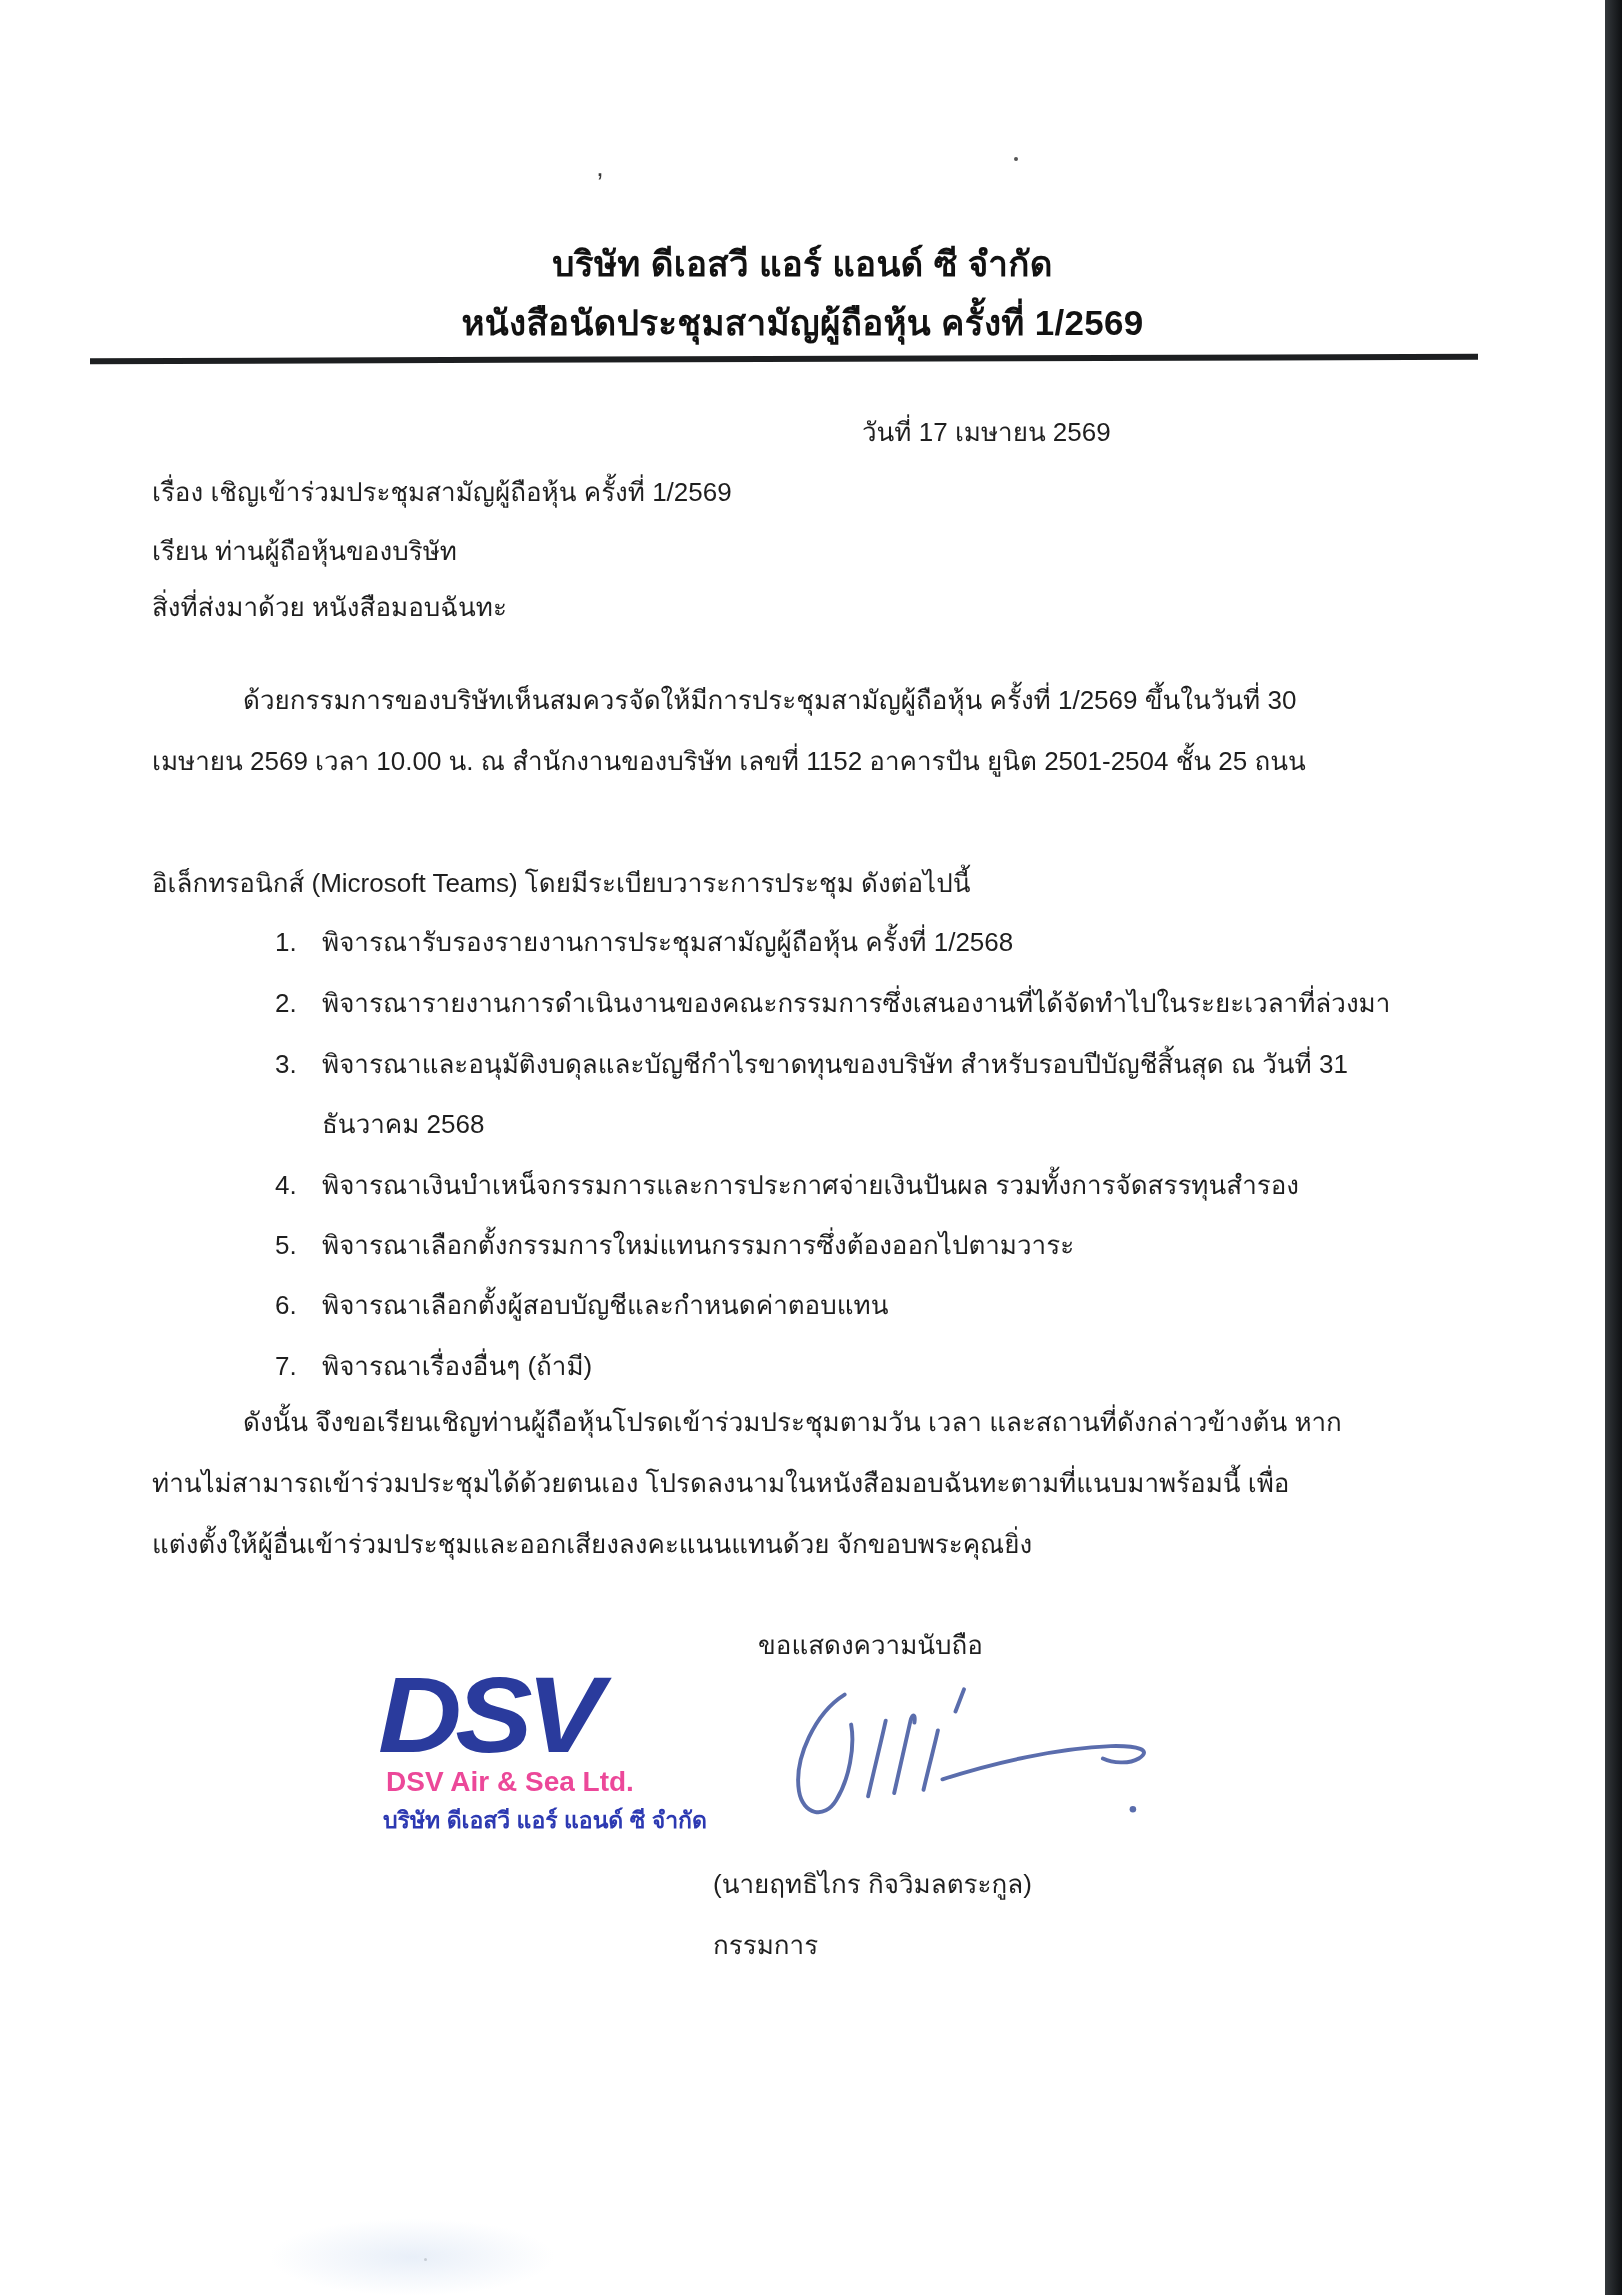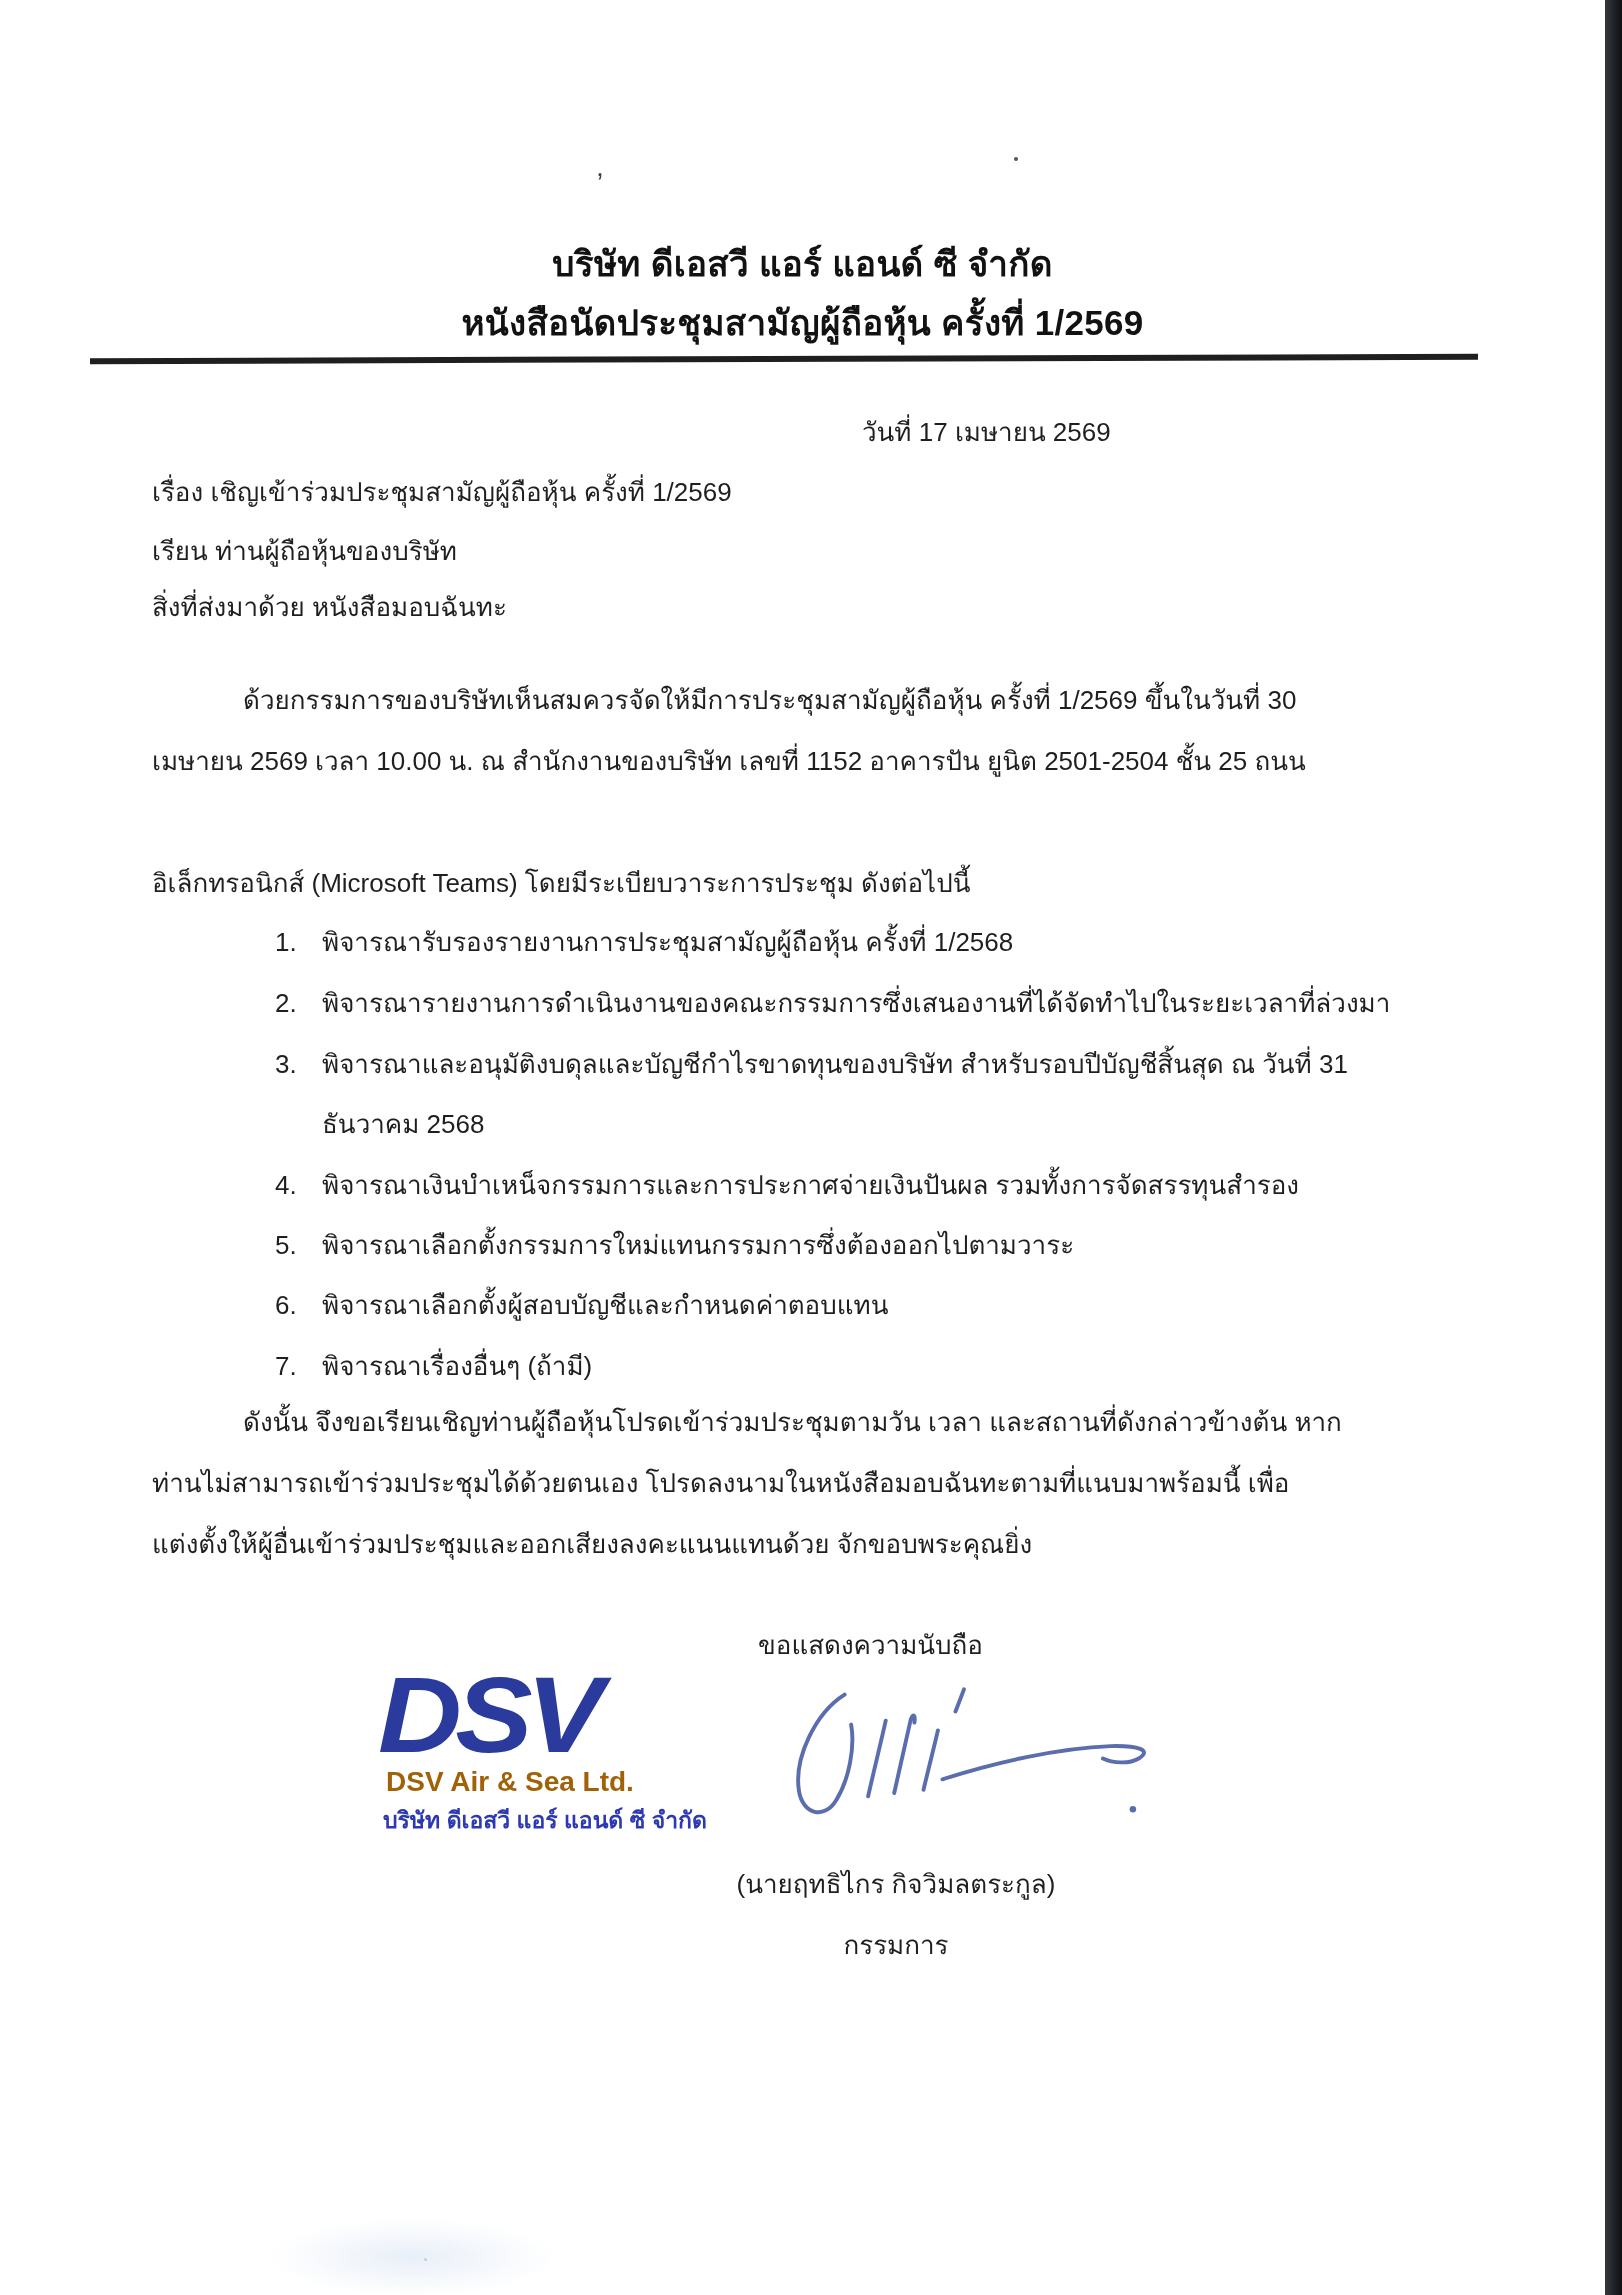--- a/index.html
+++ b/index.html
@@ -4,27 +4,27 @@
 <style>
   html,body{margin:0;padding:0;background:#ffffff;}
   .page{
     position:relative;width:1622px;height:2295px;background:#ffffff;overflow:hidden;
     font-family:"Liberation Sans","DejaVu Sans",sans-serif;color:#1e1e1e;
   }
   .t{position:absolute;white-space:nowrap;font-size:26px;line-height:1.3;color:#1f1f1f;}
   .title{font-weight:bold;font-size:35px;color:#121212;left:0;right:17px;text-align:center;letter-spacing:0.3px;}
   .rule{position:absolute;left:90px;top:356px;width:1388px;height:5.9px;background:#1d1f21;transform:rotate(-0.18deg);}
   .agenda-num{display:inline-block;width:47px;}
-  .center-block{text-align:center;}
+  .center-block{}
   .stamp-wordmark{
     position:absolute;left:378px;top:1662px;font-size:116px;line-height:1;
     font-weight:bold;font-style:italic;letter-spacing:-6.5px;color:#2a3b9d;
     transform:scaleY(0.92);transform-origin:top left;
   }
-  .stamp-en{position:absolute;left:386px;top:1766px;font-size:28px;font-weight:bold;color:#a16207;white-space:nowrap;}
+  .stamp-en{position:absolute;left:386px;top:1766px;font-size:28px;font-weight:bold;color:#ec4899;white-space:nowrap;}
   .stamp-th{position:absolute;left:383px;top:1802px;font-size:23px;font-weight:bold;color:#2c39b2;white-space:nowrap;}
   .sig{position:absolute;left:746px;top:1675px;width:419px;height:150px;}
   .scan-bar-right{position:absolute;left:1605px;top:0;width:17px;height:2295px;
     background:linear-gradient(to right,#34383c,#0e1012);}
   .artifact-apostrophe{position:absolute;left:597px;top:169px;font-size:27.5px;color:#3a3a3a;}
   .artifact-dot1{position:absolute;left:1014px;top:157px;width:3.9px;height:3.9px;border-radius:50%;background:#555;}
   .artifact-dot2{position:absolute;left:424px;top:2258px;width:3.3px;height:3.3px;border-radius:50%;background:#888;opacity:.6;}
   .artifact-blob{position:absolute;left:268px;top:2218px;width:288px;height:78px;
     background:radial-gradient(ellipse at center,rgba(214,226,243,.55),rgba(255,255,255,0) 70%);}
 </style>

